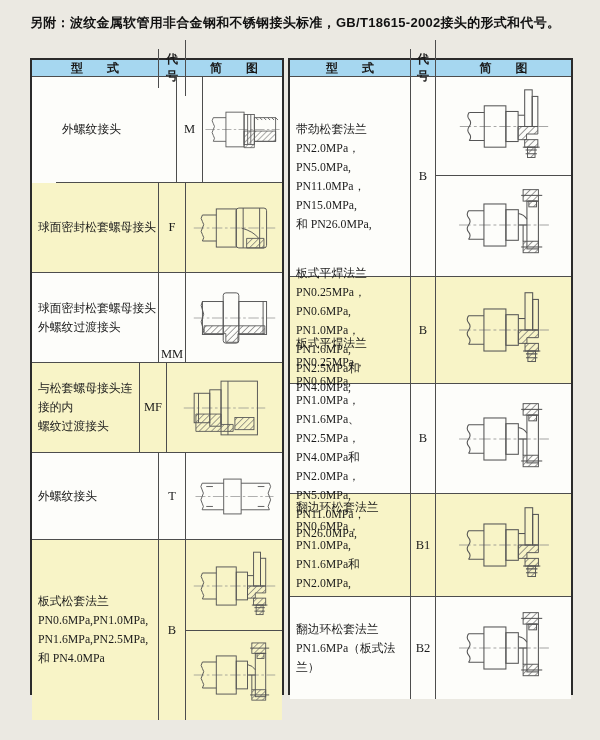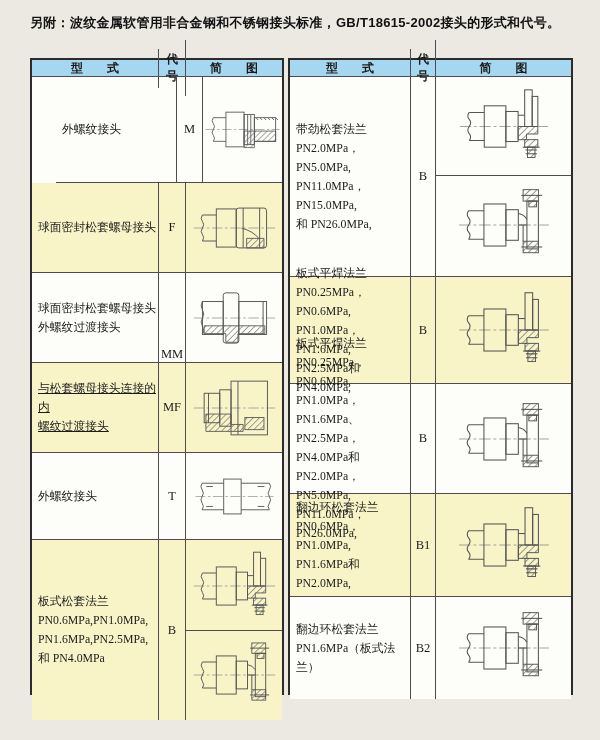--- a/index.html
+++ b/index.html
@@ -129,21 +129,21 @@
             <rect x="13" y="26" width="24" height="38" stroke="#555555" stroke-width="1.1" fill="none"></rect>
             <rect x="37" y="16" width="18" height="58" rx="3" stroke="#555555" stroke-width="1.1" fill="none"></rect>
             <rect x="55" y="26" width="32" height="38" stroke="#555555" stroke-width="1.1" fill="none"></rect>
             <line x1="83" y1="26" x2="83" y2="64" stroke="#555555" stroke-width="1.1" fill="none"></line>
             <path d="M15,54 H85 V63 H54 V73 H40 V63 H15 Z" fill="url(#p3)" stroke="#555555" stroke-width="1"></path>
           </svg>
         </div>
       </div>
     </div>
     <div class="trow yellow" style="height: 90px;">
-      <div class="cell c-name" style="width: 127px; text-decoration: underline;">
+      <div class="cell c-name" style="width: 108px;">
         <div class="name-text">与松套螺母接头连接的内
 螺纹过渡接头</div>
       </div>
       <div class="cell c-code" style="width: 27px; align-items: center;">
         <span class="code-text">MF</span>
       </div>
       <div class="cell c-diag" style="flex: 1 1 0%;">
         <div class="dslot" style="height: 89px;">
           <svg width="87" height="78" viewBox="0 0 100 90" preserveAspectRatio="xMidYMid meet">
             <defs>

